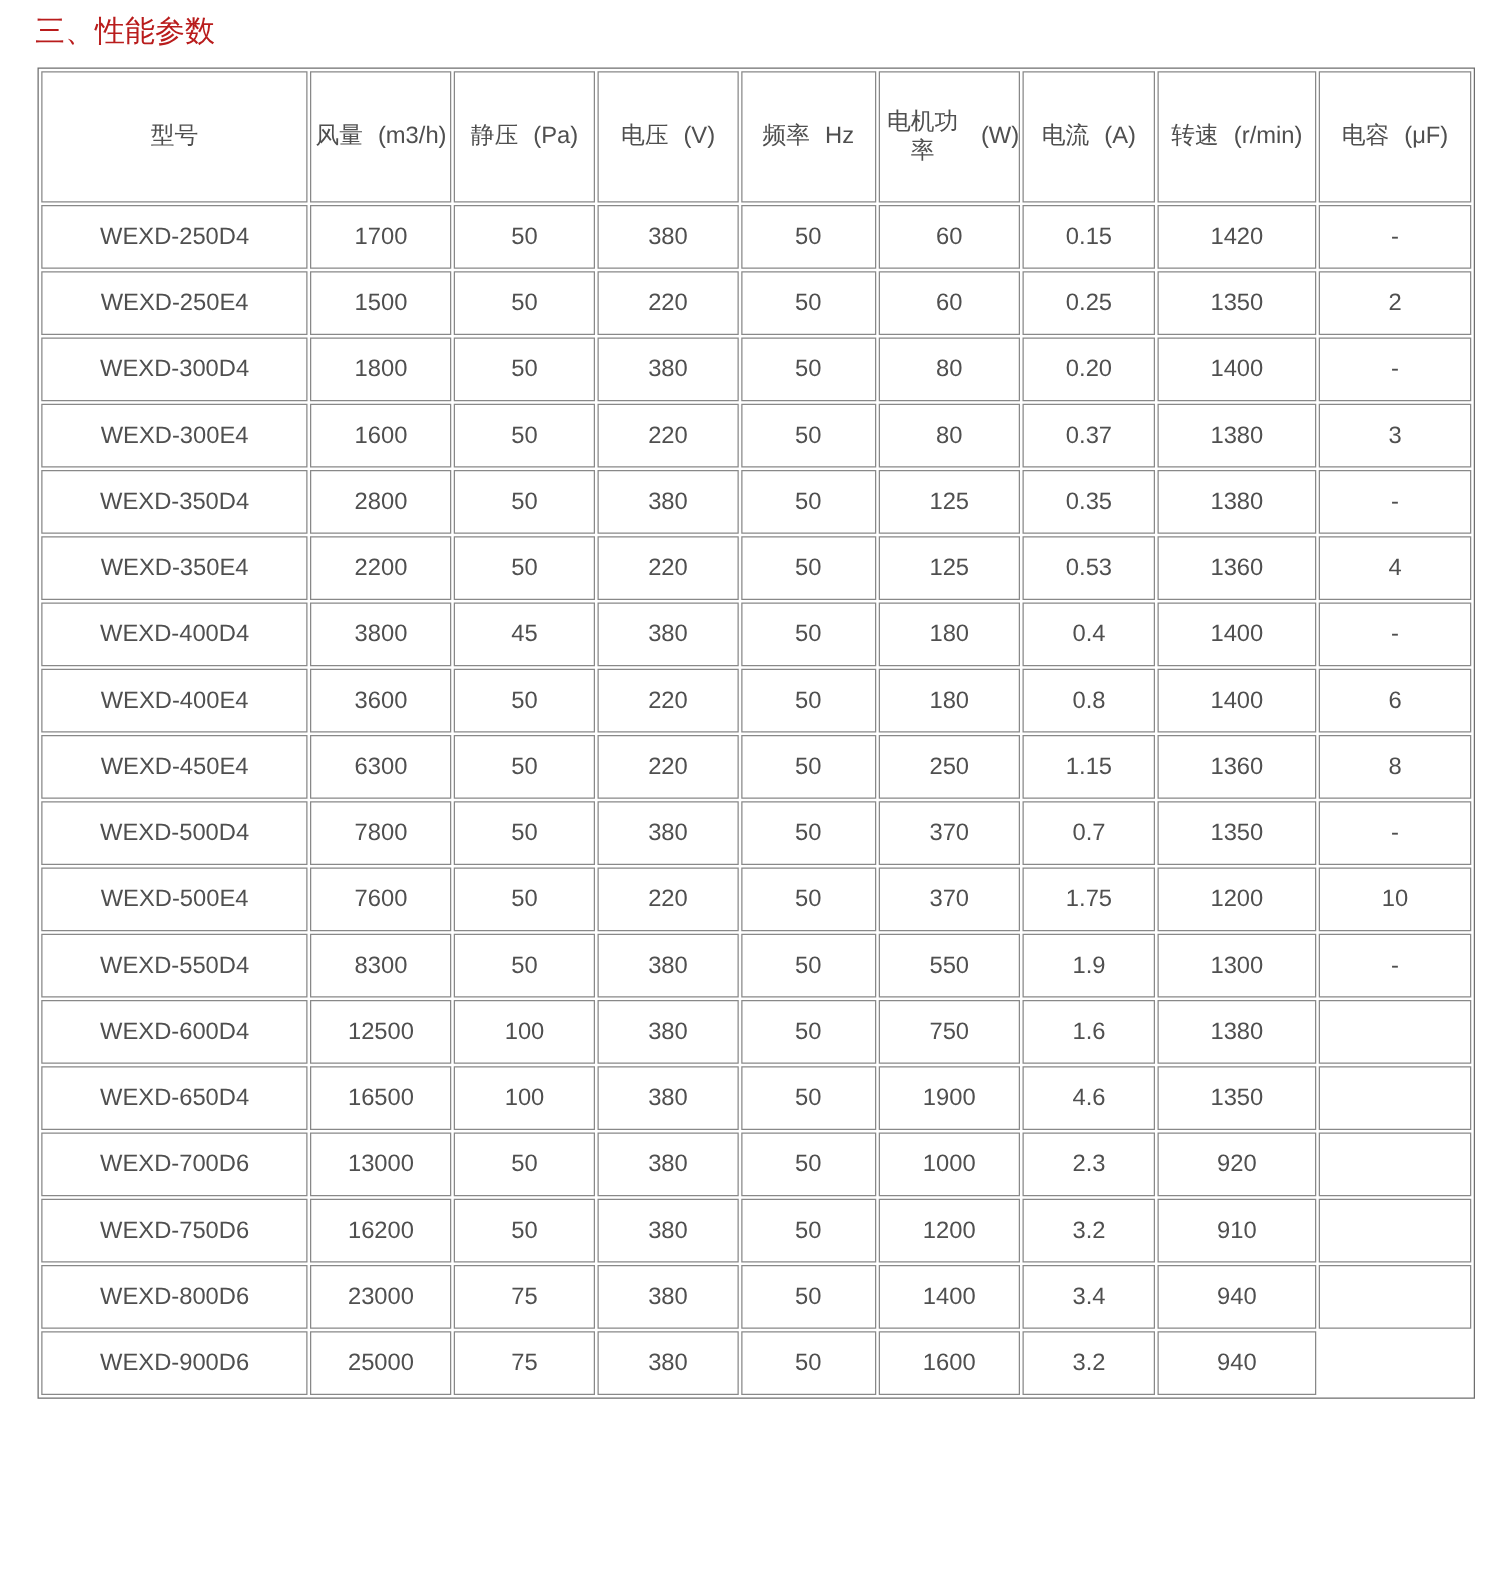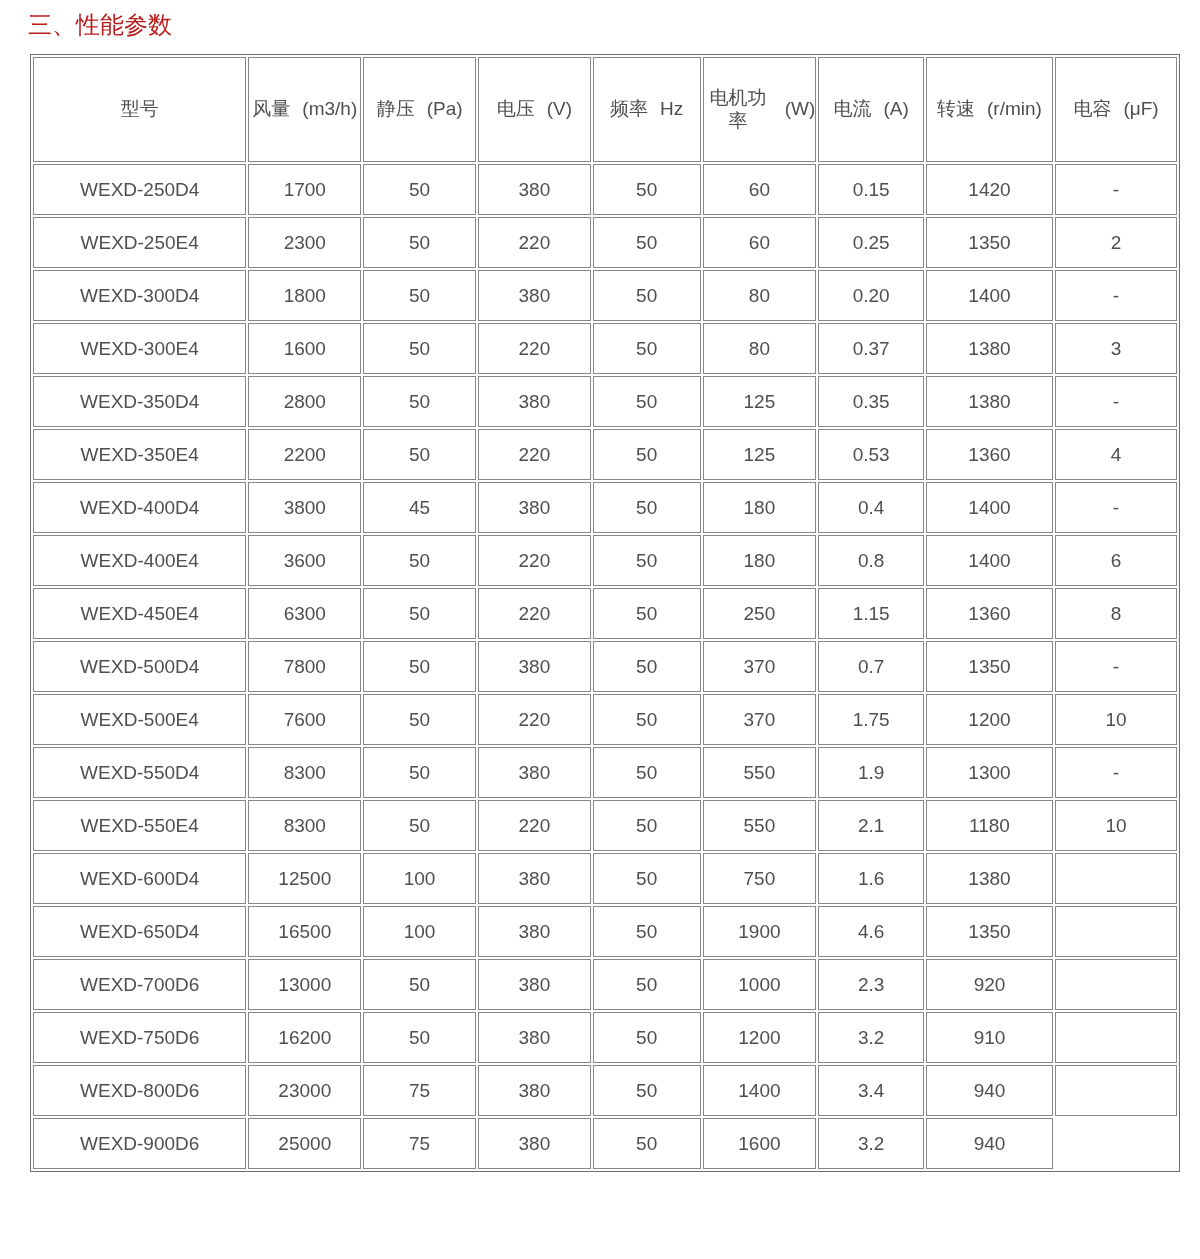--- a/index.html
+++ b/index.html
@@ -144,21 +144,21 @@
           <td>50</td>
           <td>380</td>
           <td>50</td>
           <td>60</td>
           <td>0.15</td>
           <td>1420</td>
           <td>-</td>
         </tr>
         <tr>
           <td>WEXD-250E4</td>
-          <td>2300</td>
+          <td>1500</td>
           <td>50</td>
           <td>220</td>
           <td>50</td>
           <td>60</td>
           <td>0.25</td>
           <td>1350</td>
           <td>2</td>
         </tr>
         <tr>
           <td>WEXD-300D4</td>
@@ -262,31 +262,20 @@
         <tr>
           <td>WEXD-550D4</td>
           <td>8300</td>
           <td>50</td>
           <td>380</td>
           <td>50</td>
           <td>550</td>
           <td>1.9</td>
           <td>1300</td>
           <td>-</td>
-        </tr>
-        <tr>
-          <td>WEXD-550E4</td>
-          <td>8300</td>
-          <td>50</td>
-          <td>220</td>
-          <td>50</td>
-          <td>550</td>
-          <td>2.1</td>
-          <td>1180</td>
-          <td>10</td>
         </tr>
         <tr>
           <td>WEXD-600D4</td>
           <td>12500</td>
           <td>100</td>
           <td>380</td>
           <td>50</td>
           <td>750</td>
           <td>1.6</td>
           <td>1380</td>

